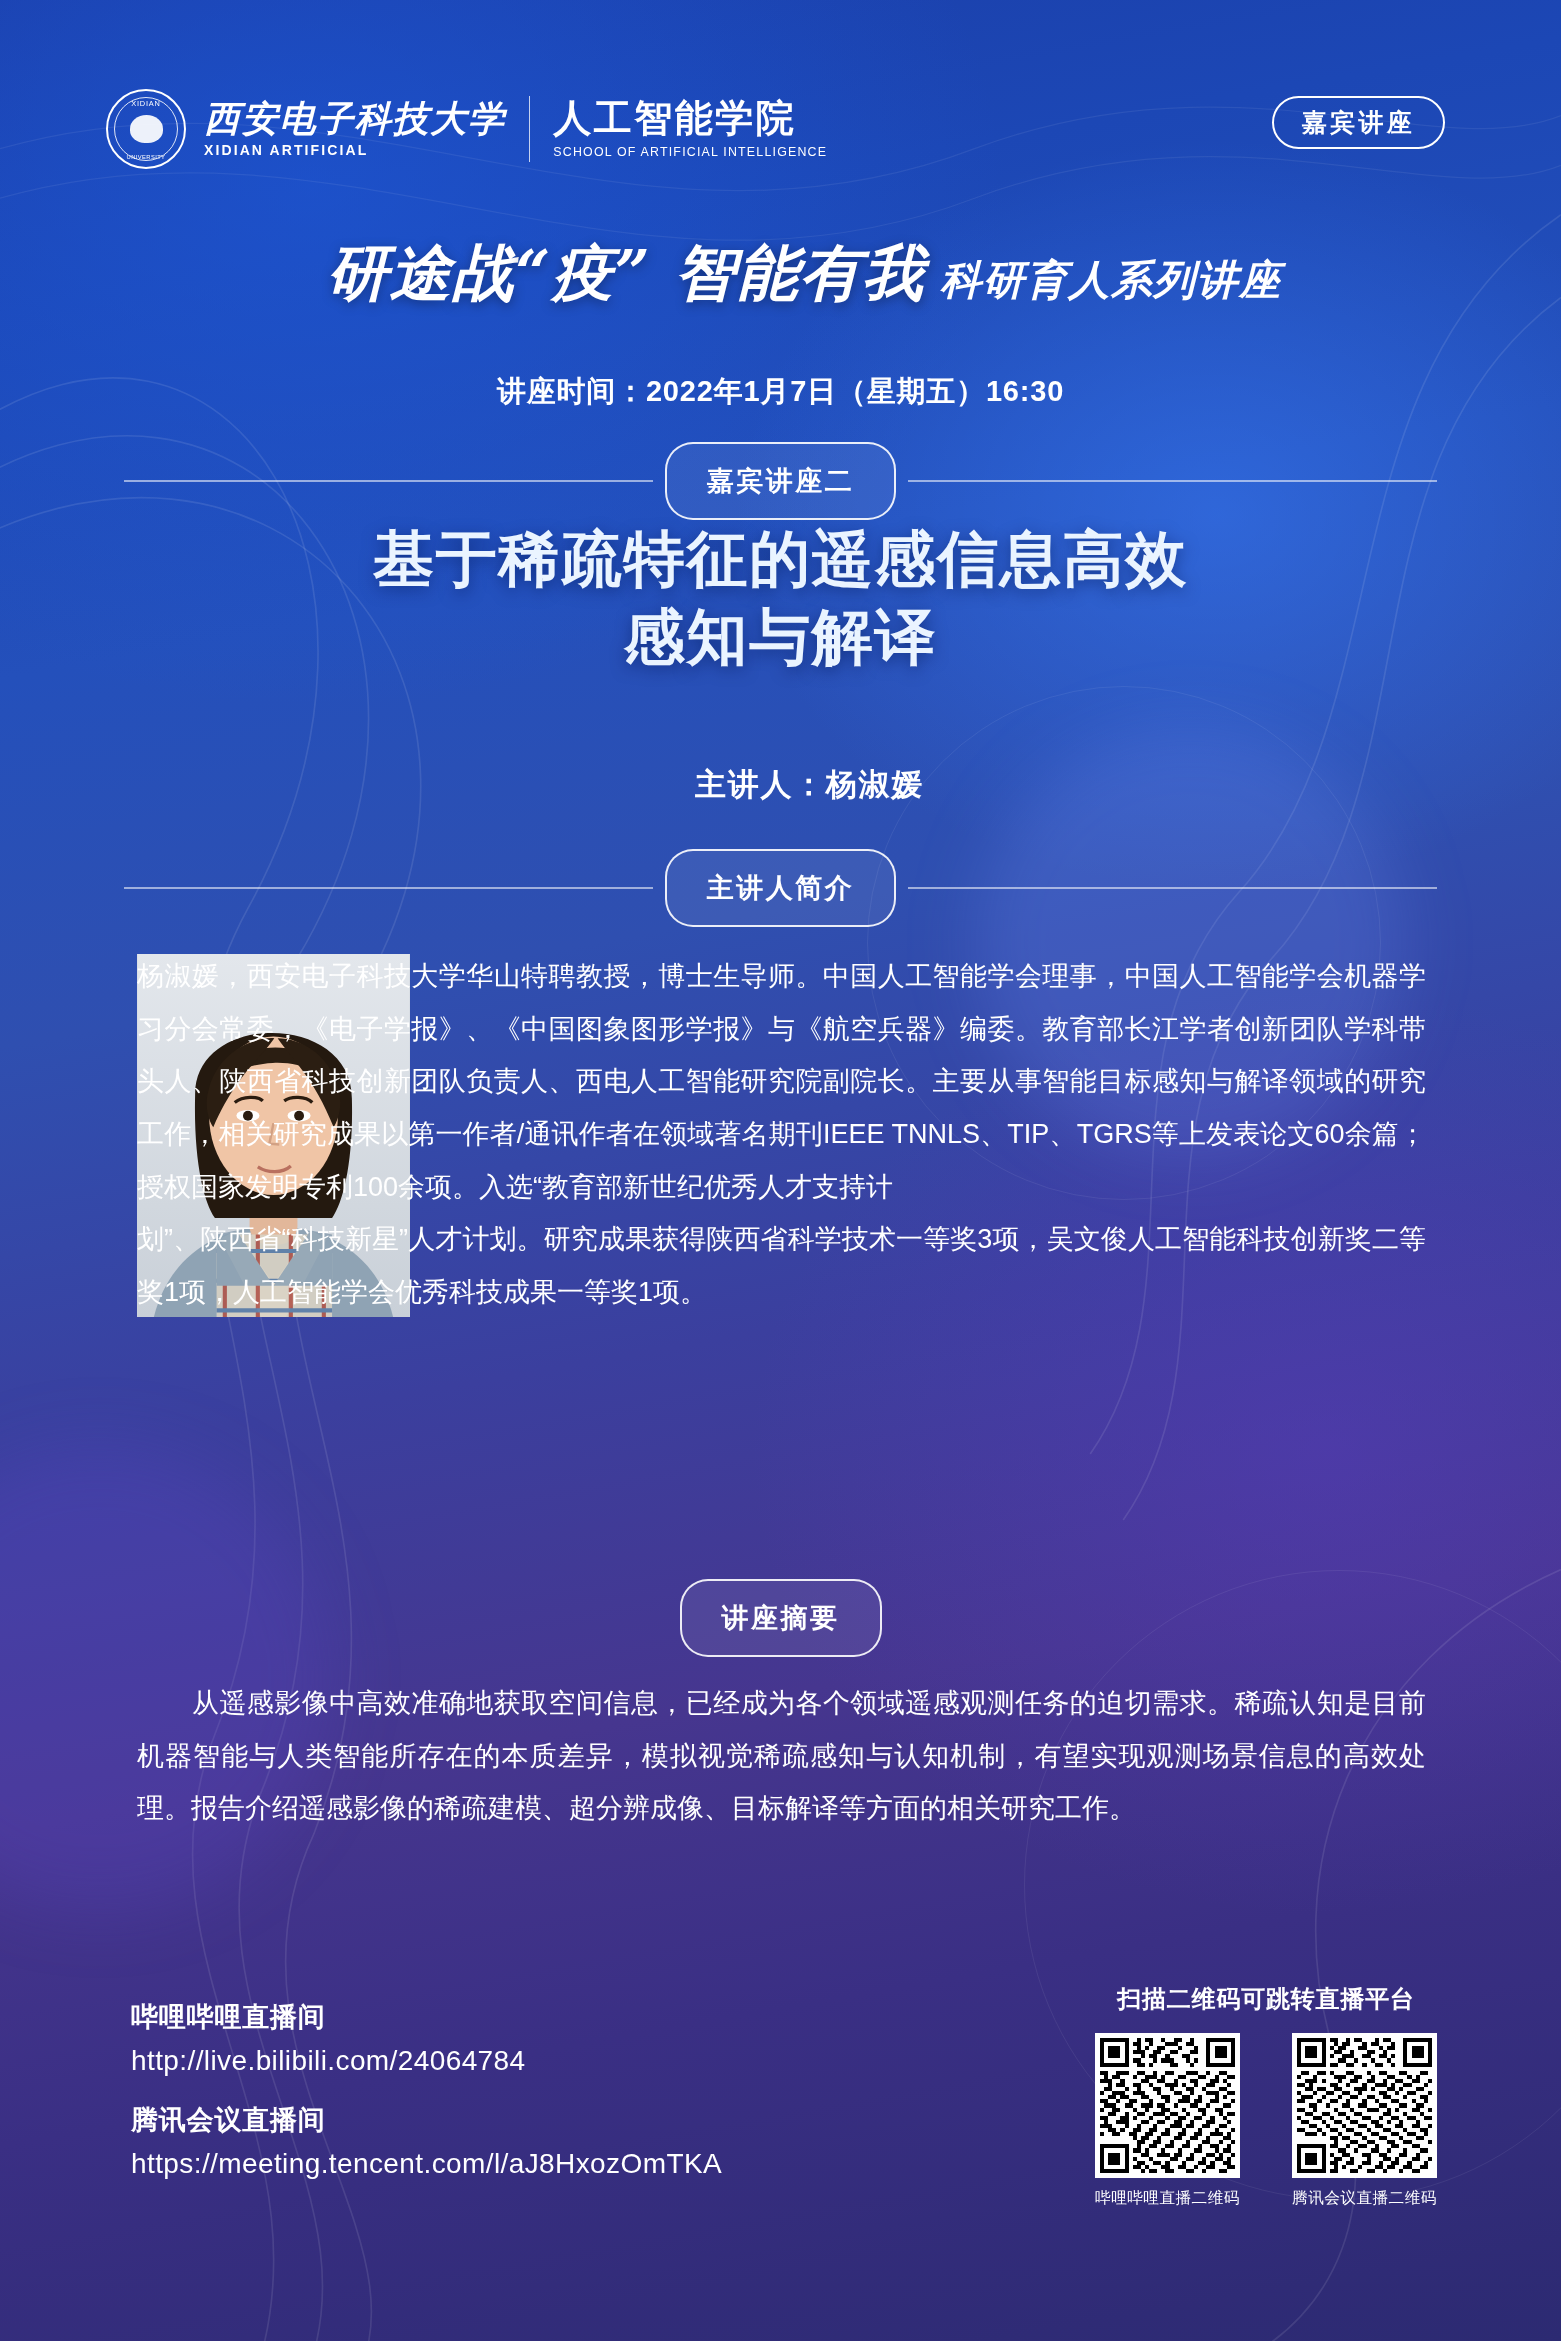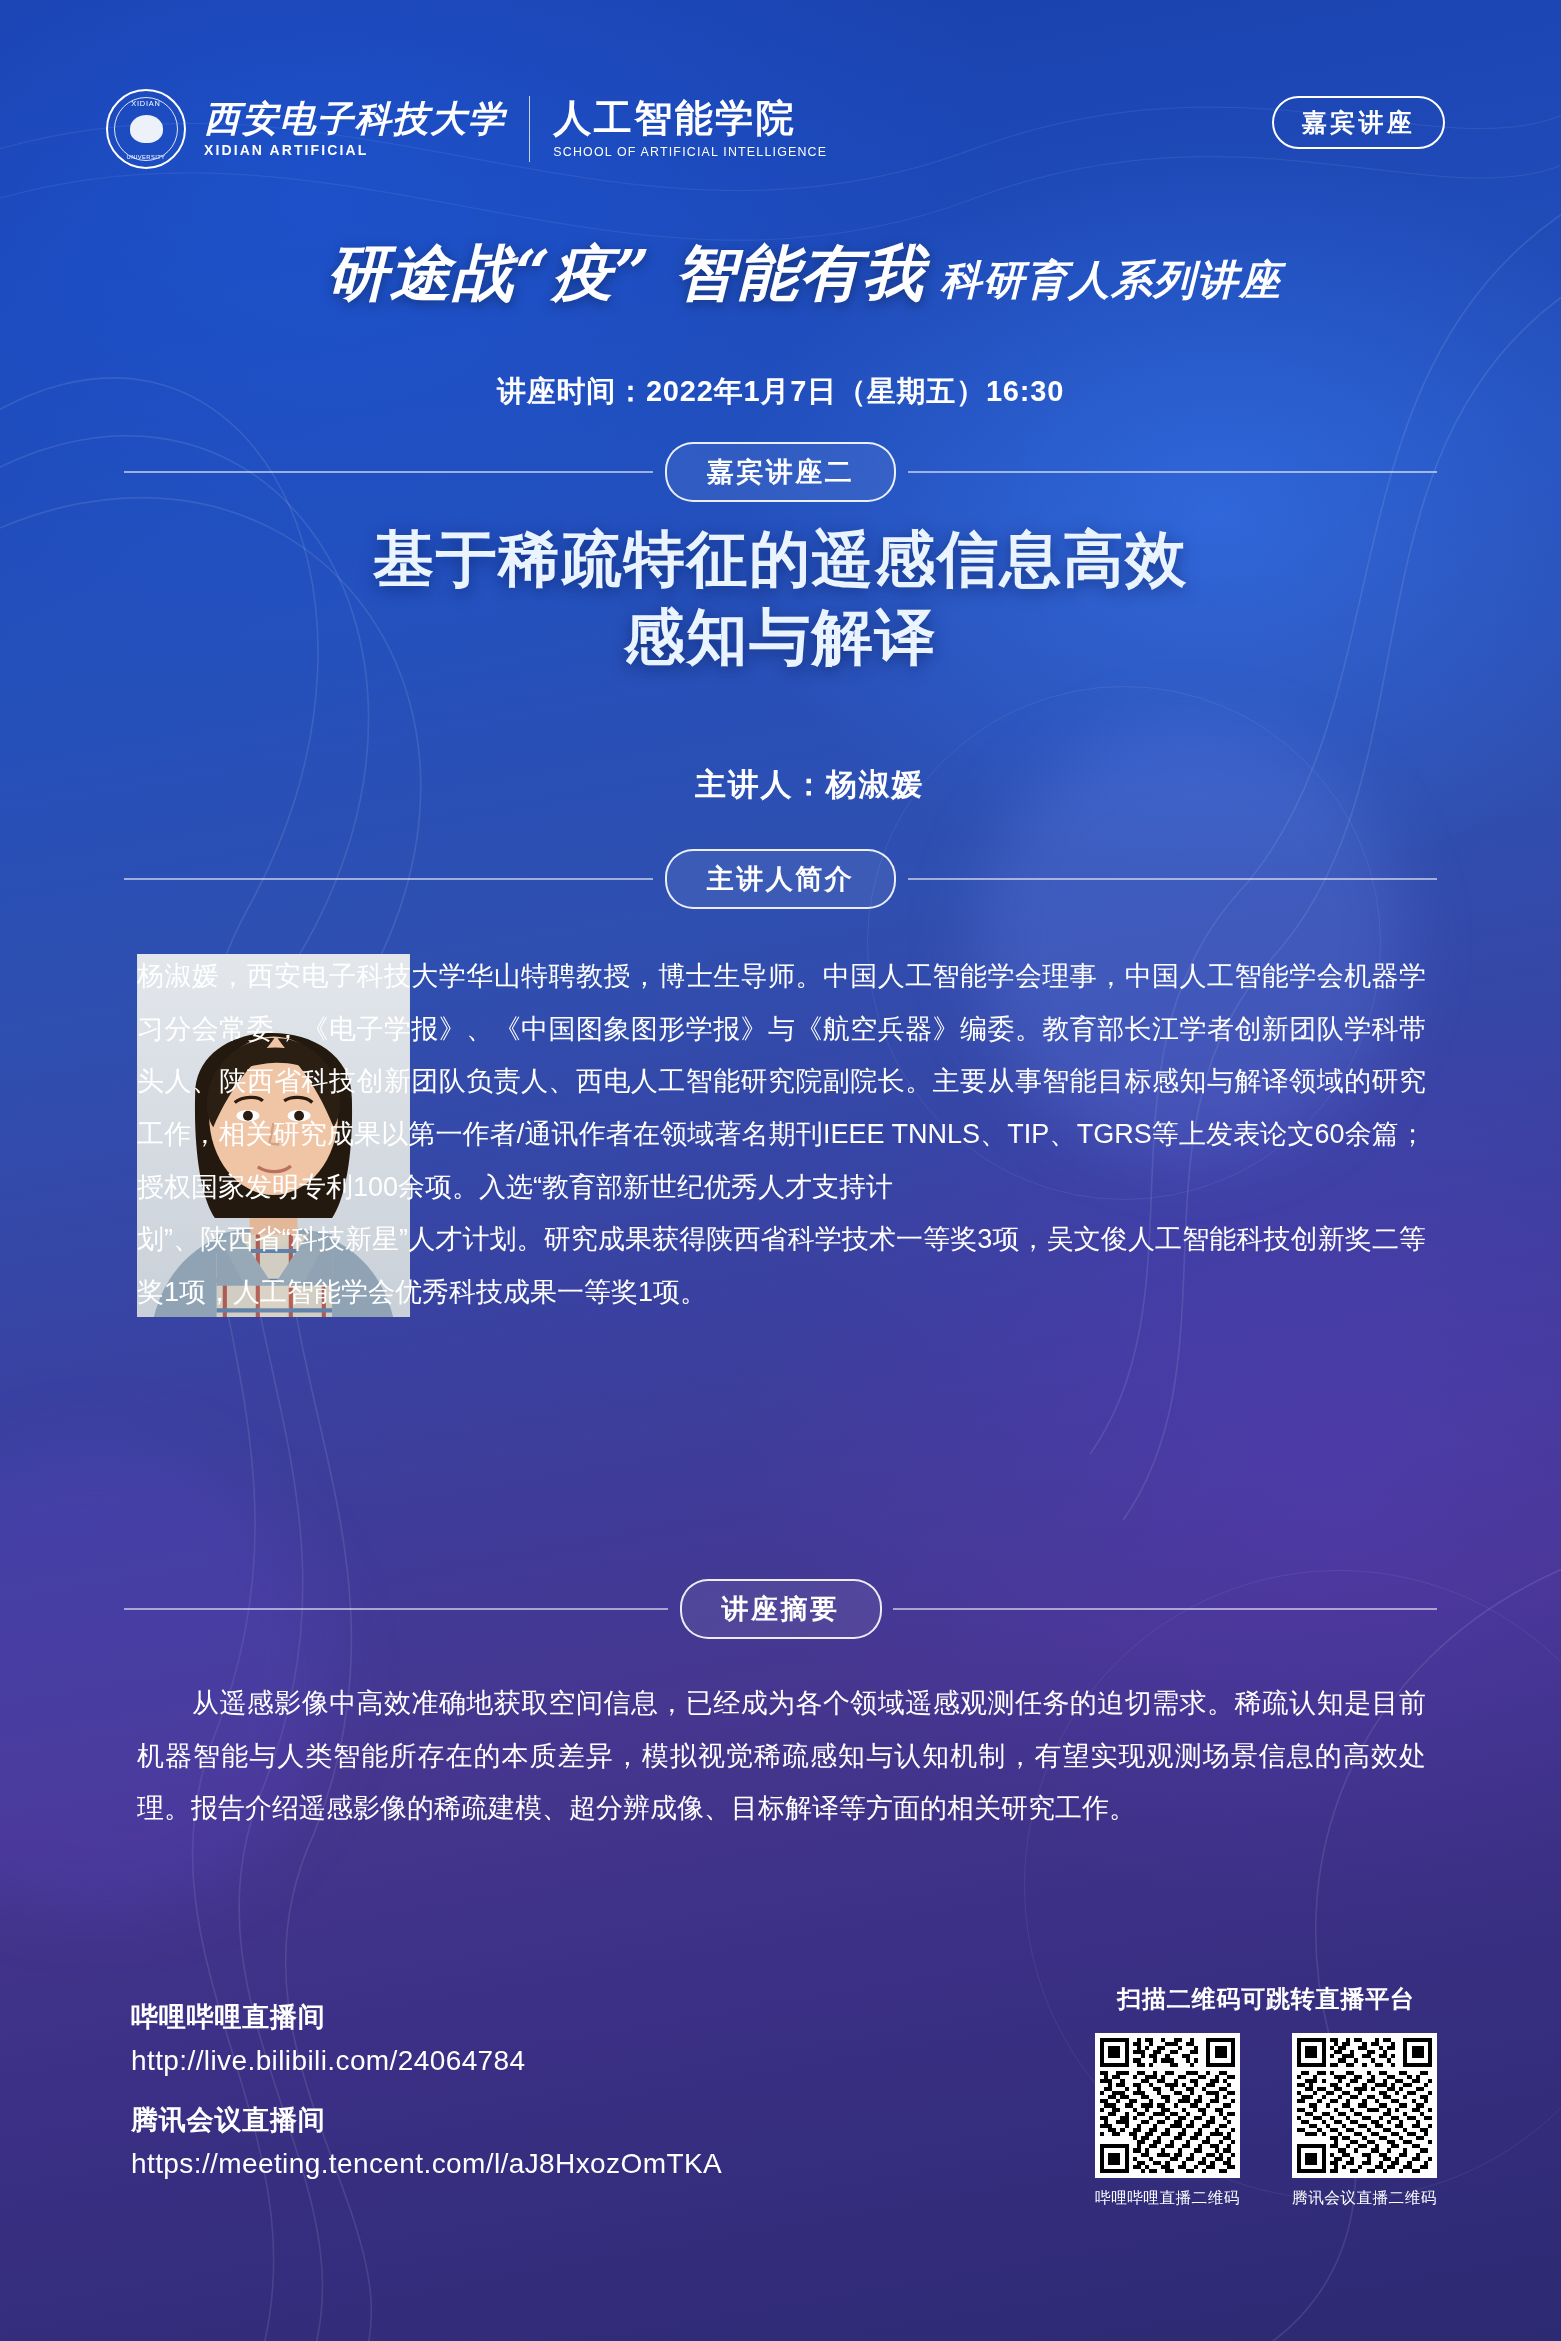--- a/index.html
+++ b/index.html
@@ -199,21 +199,21 @@
   .section-head .line {
     flex: 1;
     height: 2.5px;
     background: rgba(255,255,255,0.55);
   }
   .section-head .chip {
     color: #ffffff;
     font-size: 27px;
     font-weight: 700;
     letter-spacing: 2.5px;
-    padding: 10px 40px;
+    padding: 19px 40px;
     border: 2.5px solid rgba(255,255,255,0.9);
     border-radius: 28px;
     background: rgba(255,255,255,0.07);
     margin: 0 11.6px;
     white-space: nowrap;
   }
 
   .main-title {
     position: absolute;
     top: 520px;
@@ -450,21 +450,21 @@
         <path d="M236,340 L210,335 L165,402 L236,402 Z" fill="#8fa3b4"></path>
       </g>
     </svg>
   </div>
 
   <div class="bio-text">
     <p class="bio-indent-block">杨淑媛，西安电子科技大学华山特聘教授，博士生导师。中国人工智能学会理事，中国人工智能学会机器学习分会常委，《电子学报》、《中国图象图形学报》与《航空兵器》编委。教育部长江学者创新团队学科带头人、陕西省科技创新团队负责人、西电人工智能研究院副院长。主要从事智能目标感知与解译领域的研究工作，相关研究成果以第一作者/通讯作者在领域著名期刊IEEE TNNLS、TIP、TGRS等上发表论文60余篇；授权国家发明专利100余项。入选“教育部新世纪优秀人才支持计</p>
     <p>划”、陕西省“科技新星”人才计划。研究成果获得陕西省科学技术一等奖3项，吴文俊人工智能科技创新奖二等奖1项，人工智能学会优秀科技成果一等奖1项。</p>
   </div>
 
-  <div class="section-head" style="top: 1579px;">
+  <div class="section-head" style="top: 1579px; flex-direction: column;">
     <span class="line"></span>
     <span class="chip">讲座摘要</span>
     <span class="line"></span>
   </div>
 
   <div class="abstract-text">
     <p>从遥感影像中高效准确地获取空间信息，已经成为各个领域遥感观测任务的迫切需求。稀疏认知是目前机器智能与人类智能所存在的本质差异，模拟视觉稀疏感知与认知机制，有望实现观测场景信息的高效处理。报告介绍遥感影像的稀疏建模、超分辨成像、目标解译等方面的相关研究工作。</p>
   </div>
 
   <div class="footer-left">

